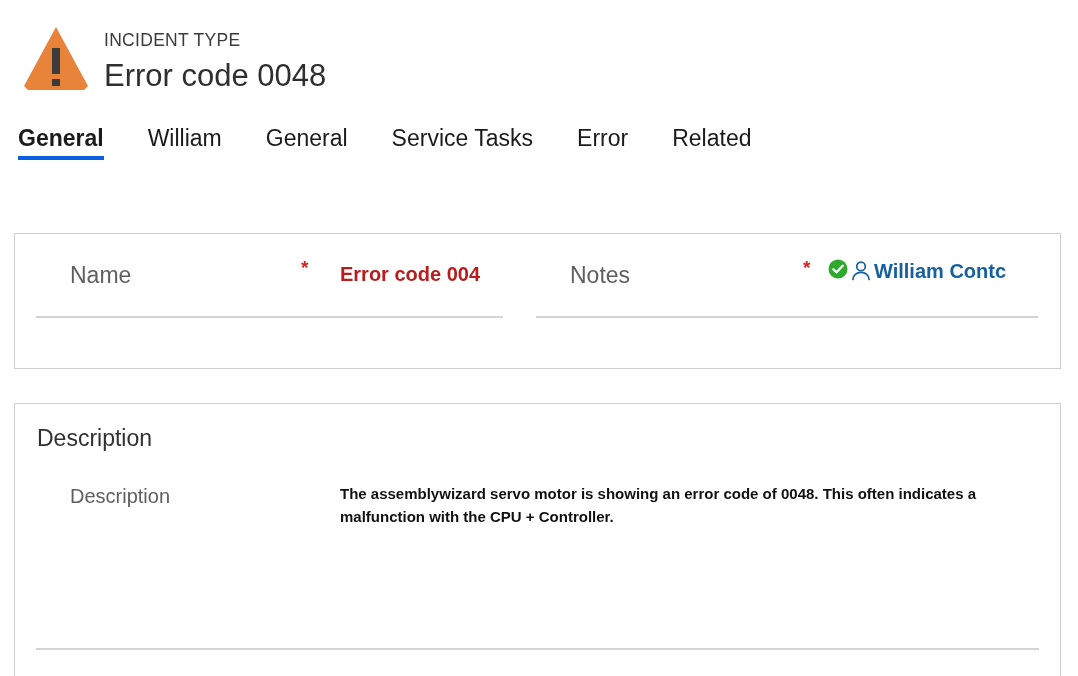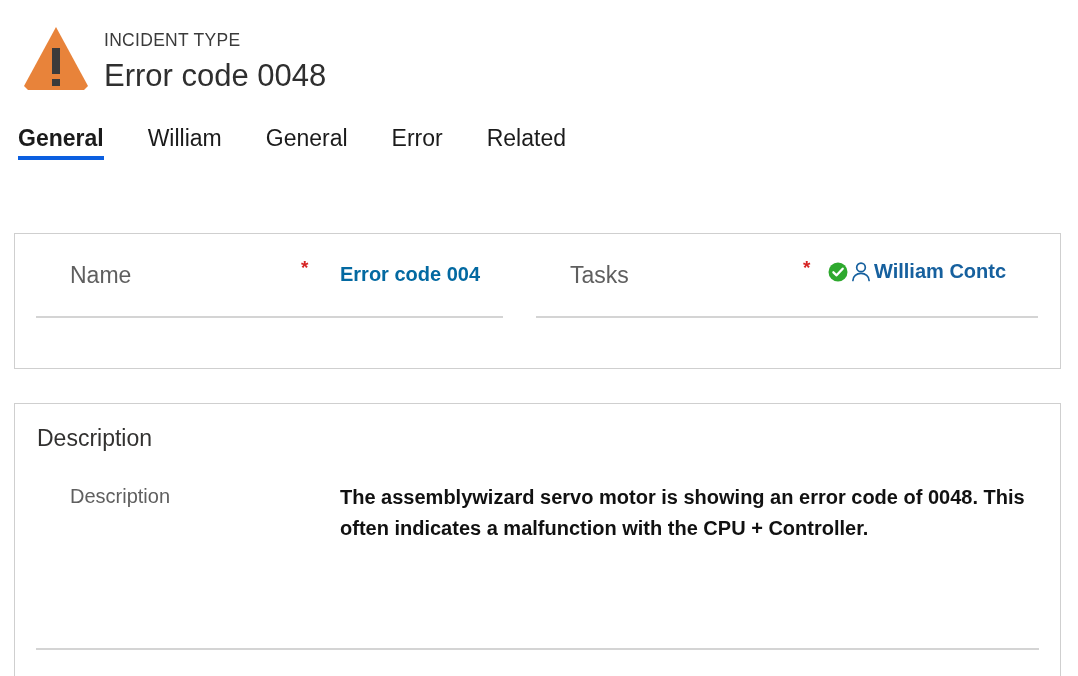--- a/index.html
+++ b/index.html
@@ -119,21 +119,21 @@
   }
   .req-star {
     color: #d62424;
     font-size: 19px;
     line-height: 1;
     font-weight: 700;
   }
   .field-value {
     font-size: 20px;
     font-weight: 700;
-    color: #0369a1;
+    color: #b91c1c;
     line-height: 1.25;
     white-space: nowrap;
   }
   .field-underline {
     position: absolute;
     height: 2px;
     background: #d4d4d4;
   }
 
   
@@ -143,21 +143,21 @@
   #name-rule    { left: 36px; top: 316px; width: 467px; }
 
   
   #owner-label  { left: 570px; top: 262px; }
   #owner-star   { position: absolute; left: 803px; top: 258px; }
   #owner-lookup {
     position: absolute;
     left: 828px;
     top: 259px;
     display: flex;
-    align-items: center;
+    align-items: flex-start;
     gap: 1px;
     max-width: 212px;
     overflow: hidden;
   }
   #owner-rule   { left: 536px; top: 316px; width: 502px; }
 
   .check-badge { width: 20px; height: 20px; flex: 0 0 20px; }
   .person-icon { width: 24px; height: 24px; flex: 0 0 24px; }
   .owner-name {
     font-size: 20px;
@@ -185,21 +185,21 @@
     font-size: 20px;
     color: #5f5f5f;
     line-height: 1.2;
     white-space: nowrap;
   }
   #desc-value {
     position: absolute;
     left: 340px;
     top: 482px;
     width: 700px;
-    font-size: 20px;
+    font-size: 15px;
     font-weight: 700;
     color: #111111;
     line-height: 1.55;
   }
   #desc-rule {
     left: 36px;
     top: 648px;
     width: 1003px;
   }
 </style>
@@ -217,32 +217,33 @@
   <div class="header-text">
     <div class="entity-kind">INCIDENT TYPE</div>
     <div class="entity-title">Error code 0048</div>
   </div>
 </div>
 
 <div class="tabstrip">
   <button class="tab active">General</button>
   <button class="tab">William</button>
   <button class="tab">General</button>
+  <button class="tab">Service Tasks</button>
   <button class="tab">Error</button>
   <button class="tab">Related</button>
 </div>
 
 <div class="card" id="card-general"></div>
 
 <div class="field-label" id="name-label" style="position:absolute;">Name</div>
 <div class="req-star" id="name-star">*</div>
 <div class="field-value" id="name-value">Error code 004</div>
 <div class="field-underline" id="name-rule"></div>
 
-<div class="field-label" id="owner-label" style="position:absolute;">Tasks</div>
+<div class="field-label" id="owner-label" style="position:absolute;">Notes</div>
 <div class="req-star" id="owner-star">*</div>
 <div id="owner-lookup">
   <span class="check-badge">
     <svg viewBox="0 0 20 20" width="20" height="20" aria-hidden="true">
       <circle cx="10" cy="10" r="9.5" fill="#2ea92e"></circle>
       <path d="M5.4 10.3 L8.6 13.3 L14.7 6.7" fill="none" stroke="#ffffff" stroke-width="2.3" stroke-linecap="round" stroke-linejoin="round"></path>
     </svg>
   </span>
   <span class="person-icon">
     <svg viewBox="0 0 24 24" width="24" height="24" aria-hidden="true">

